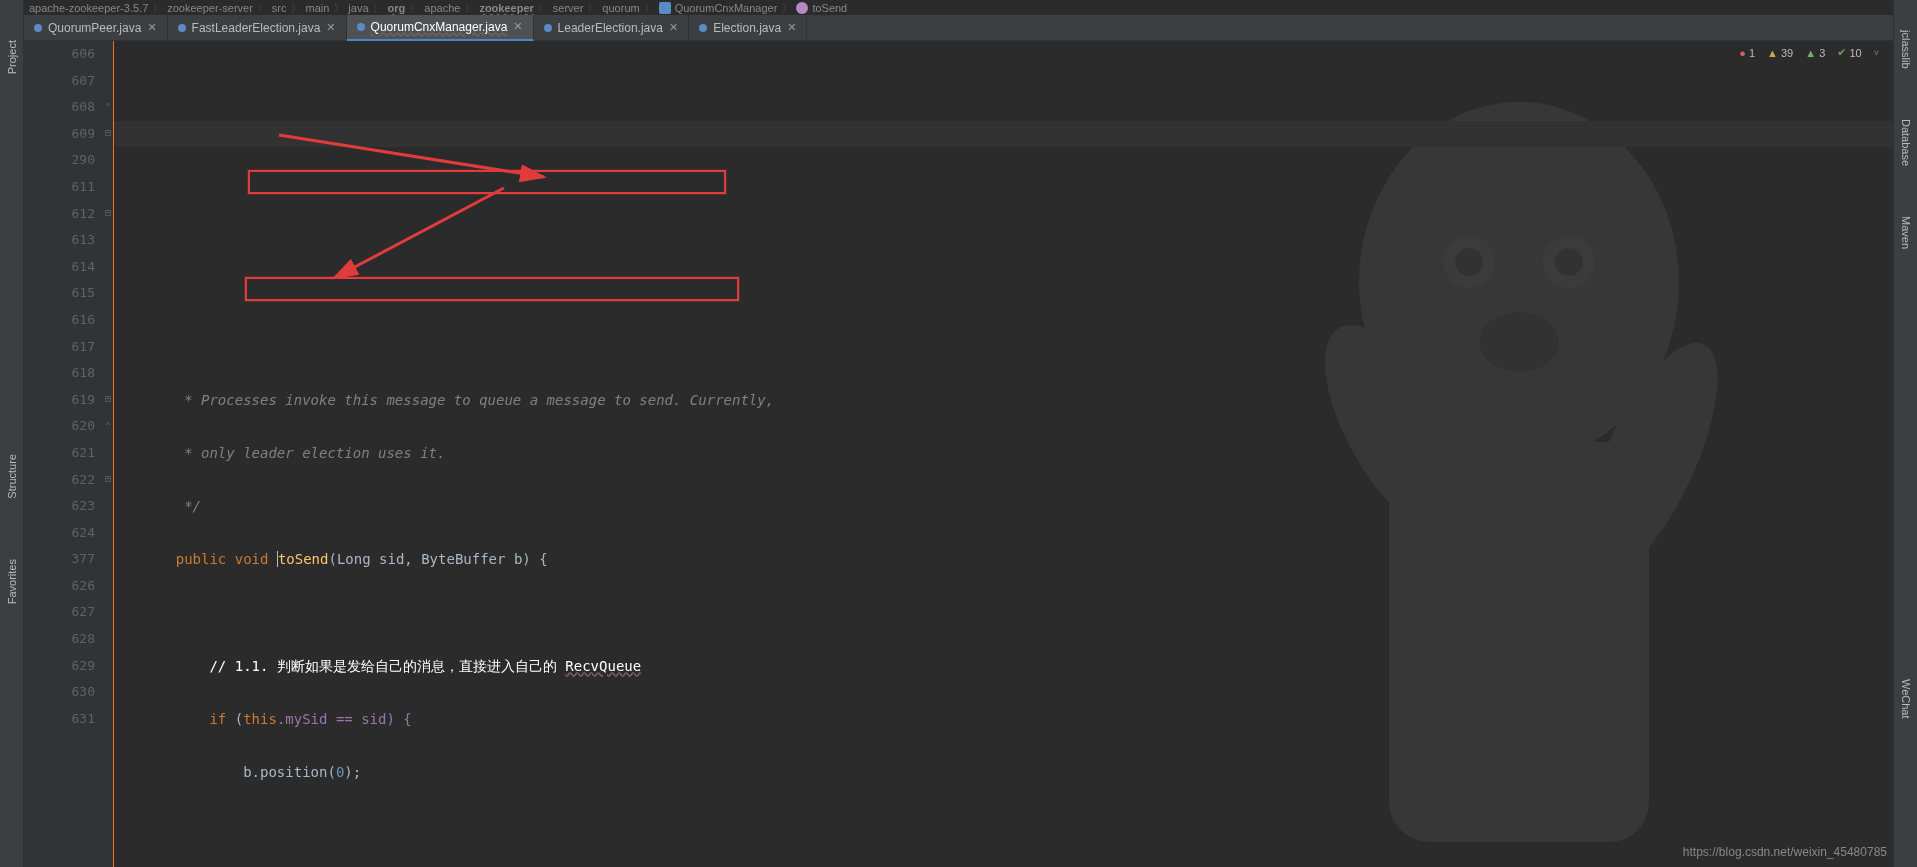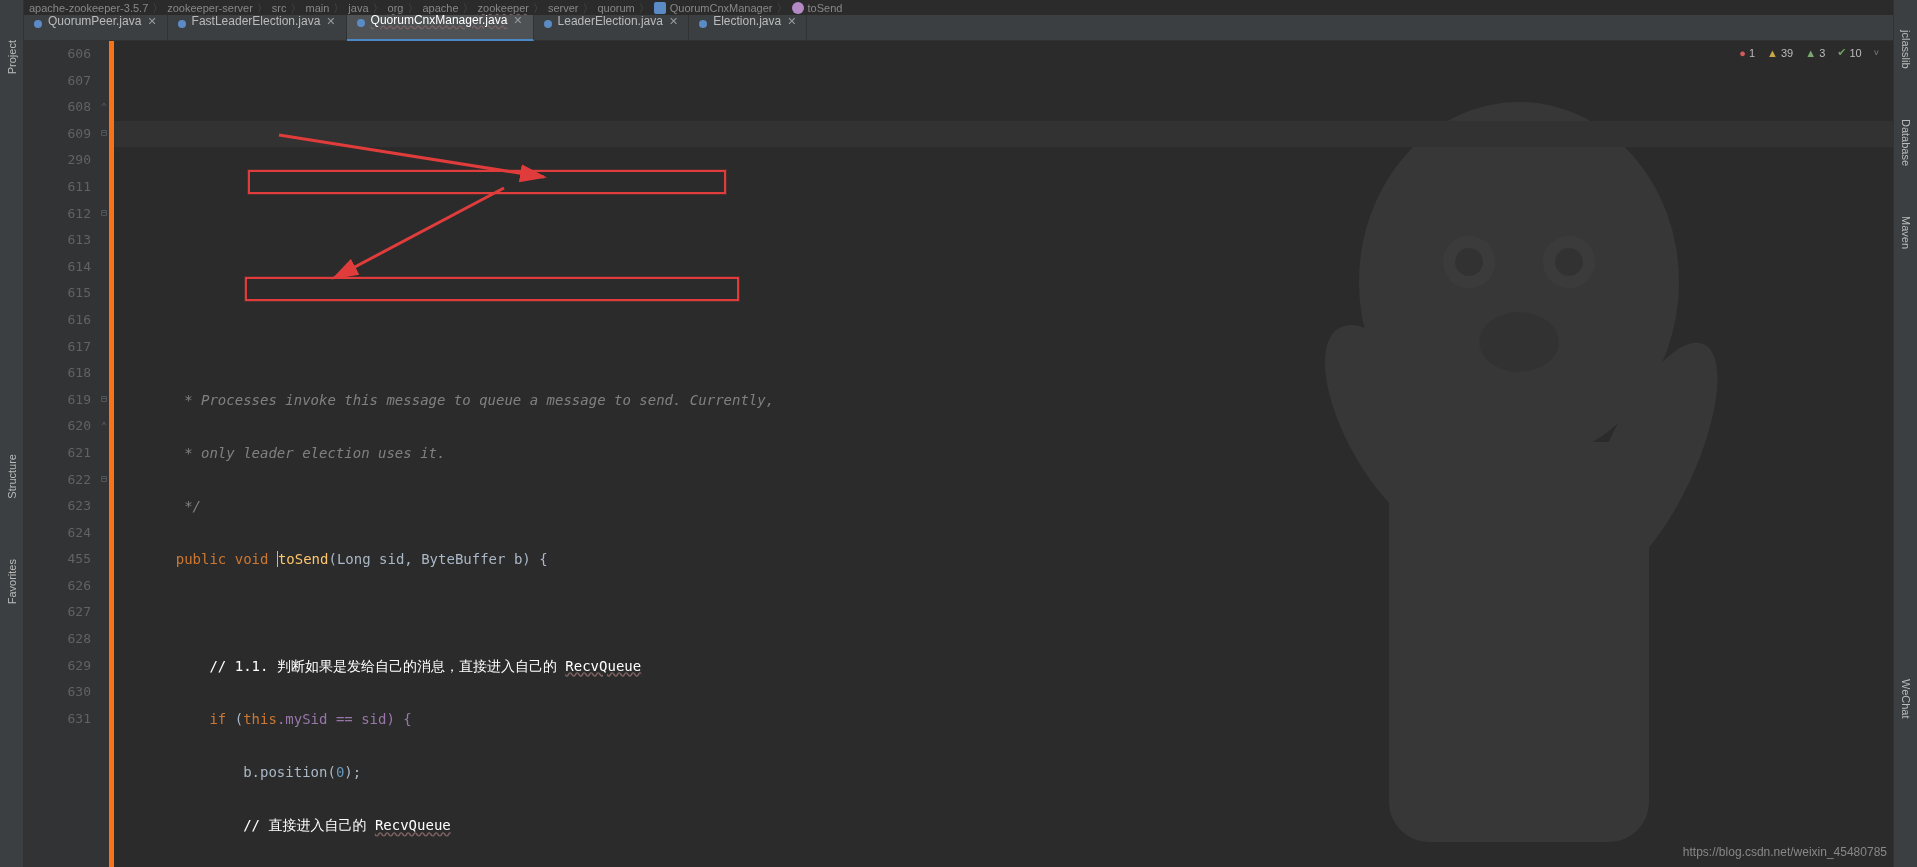--- a/index.html
+++ b/index.html
@@ -70,38 +70,38 @@
       padding-left: 5px;
       color: #888;
       font-family: sans-serif;
       font-size: 11px;
     }
     .breadcrumb .sep { color: #555; }
     .breadcrumb .bc-item { cursor: pointer; }
     .breadcrumb .ico { width: 12px; height: 12px; display:inline-block; }
     .ico-class { background: #5b8bc4; border-radius: 2px; }
     .ico-method { background: #b589c4; border-radius: 6px; }
-    .bc-wavy { text-decoration: wavy underline #806362; }
+    .bc-wavy { text-decoration: wavy underline #806362; font-weight: bold; }
 
     .tabs {
       position: absolute;
       top: 15px;
       left: 24px;
       height: 26px;
       display: flex;
       align-items: center;
       background: #3c3f41;
       border-bottom: 1px solid #323232;
       font-family: sans-serif;
       font-size: 12px;
       width: calc(100% - 48px);
     }
     .tab {
       display: flex;
-      align-items: flex-end;
+      align-items: center;
       padding: 12px 10px;
       height: 100%;
       gap: 6px;
       color: #bbb;
       cursor: pointer;
       border-right: 1px solid #323232;
     }
     .tab.active {
       background: #4e5254;
       color: #fff;
@@ -128,21 +128,21 @@
     }
     .gutter {
       width: 90px;
       background: #313335;
       color: #606366;
       text-align: right;
       padding-right: 18px;
       font-size: 13px;
       line-height: 26.6px;
       position: relative;
-      border-right: 5px solid #f97316;
+      border-right: 1px solid #f97316;
     }
     .gutter .fold {
       position: absolute;
       right: 2px;
       color: #606366;
       font-size: 10px;
     }
     .code {
       flex: 1;
       padding-left: 28px;
@@ -373,21 +373,21 @@
       <div>615</div>
       <div>616</div>
       <div>617</div>
       <div>618</div>
     <div>619 <span class="fold" style="top:345px">⊟</span></div>
     <div>620 <span class="fold" style="top:372px">⌃</span></div>
     <div>621</div>
     <div>622 <span class="fold" style="top:425px">⊟</span></div>
     <div>623</div>
       <div>624</div>
-      <div>455</div>
+      <div>377</div>
       <div>626</div>
       <div>627</div>
       <div>628</div>
       <div>629</div>
       <div>630</div>
       <div>631</div>
   </div>
   <div class="code">
     <div class="hl-line" style="top:79.8px"></div>
 
@@ -415,21 +415,20 @@
 
     <div class="code-lines">
 <div class="code-line">    <span class="c-comment"> * Processes invoke this message to queue a message to send. Currently,</span></div>
 <div class="code-line">    <span class="c-comment"> * only leader election uses it.</span></div>
 <div class="code-line">    <span class="c-comment"> */</span></div>
 <div class="code-line">    <span class="c-kw">public </span><span class="c-kw">void </span><span class="c-name" style="border-left:1px solid #bbb">toSend</span><span class="c-param">(Long sid, ByteBuffer b) {</span></div>
 <div class="code-line"><span></span></div>
 <div class="code-line">        <span class="c-green">// 1.1. </span><span class="c-green">判断如果是发给自己的消息，直接进入自己的 </span><span class="c-green c-wavy">RecvQueue</span></div>
 <div class="code-line">        <span class="c-kw">if </span><span>(</span><span class="c-kw">this</span><span class="c-field">.mySid == sid) {</span></div>
 <div class="code-line">            <span class="c-call">b.position(</span><span class="c-num">0</span><span>);</span></div>
-<div class="code-line">            <span class="c-green">// 直接进入自己的 </span><span class="c-green c-wavy">RecvQueue</span></div>
 <div class="code-line">            </div>
 
 
 
 
 
 
 
 
 

